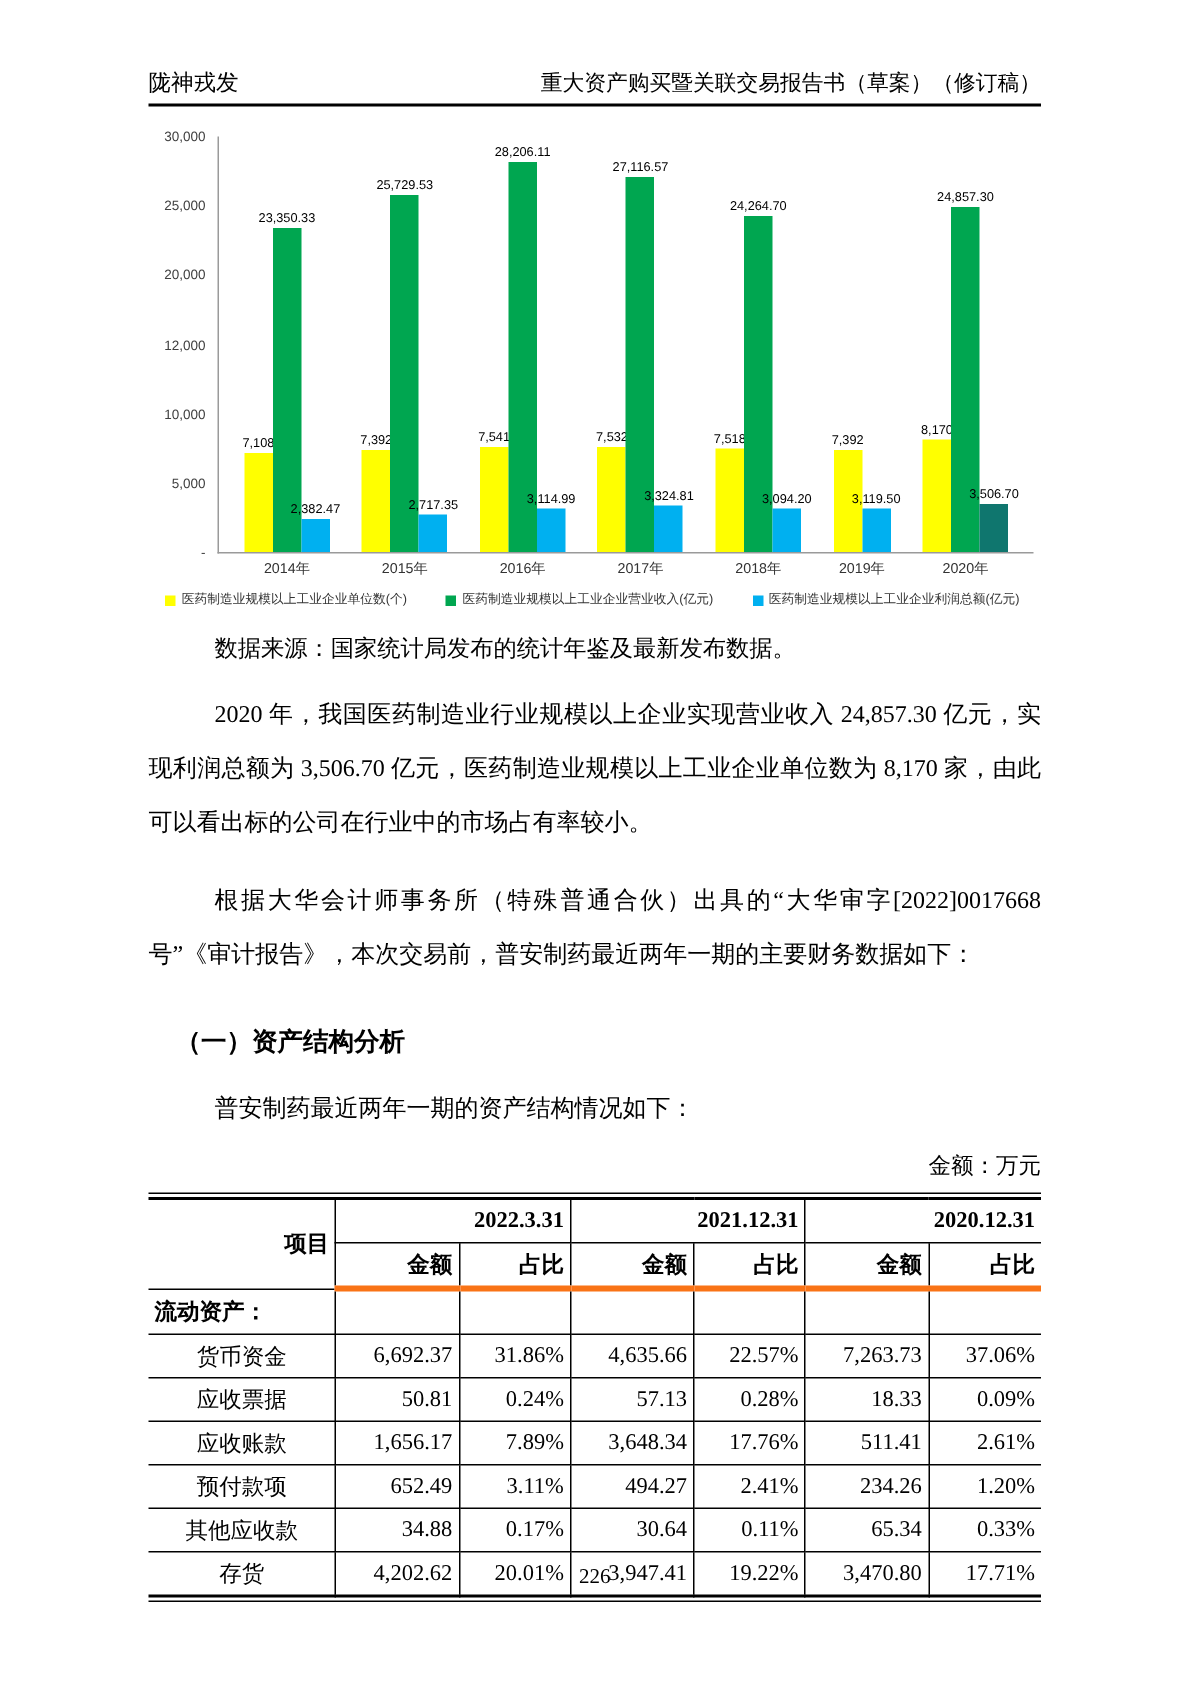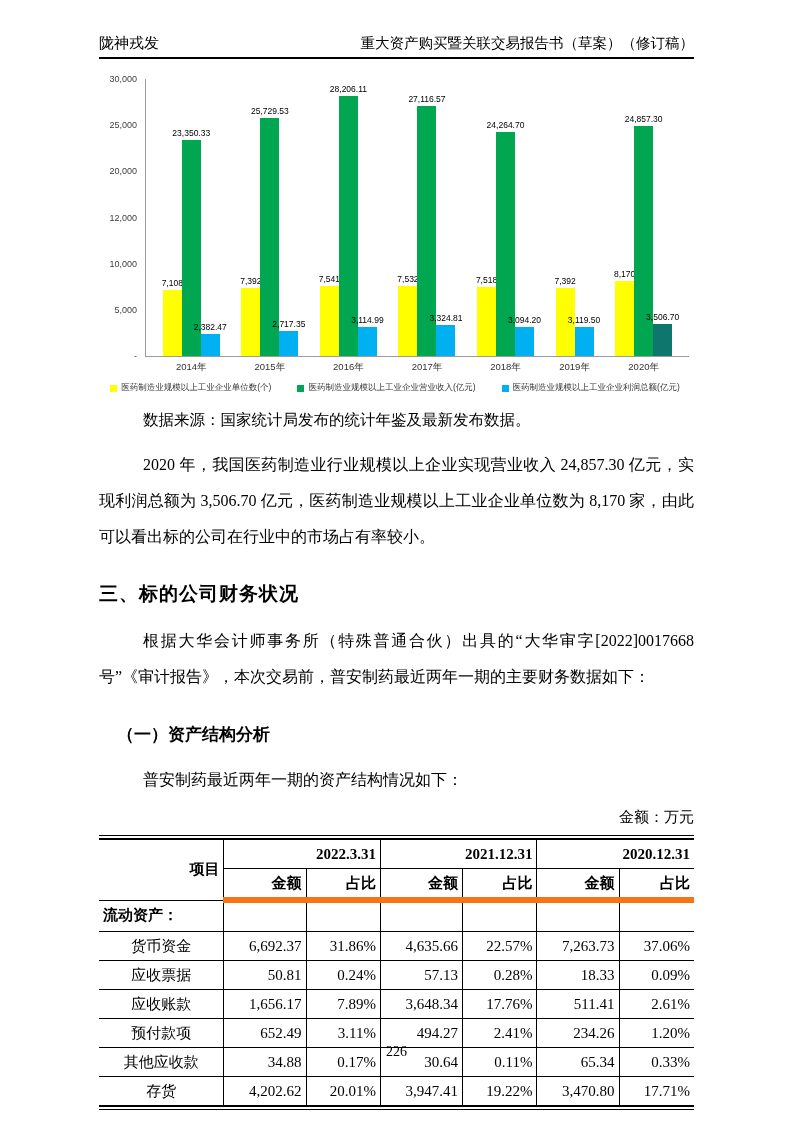--- a/index.html
+++ b/index.html
@@ -6,21 +6,21 @@
     margin: 0; padding: 0;
     width: 793px; height: 1122px;
     background: #ffffff;
     overflow: hidden;
     font-family: "Liberation Serif", serif;
     color: #000;
   }
   .page {
     box-sizing: border-box;
     width: 793px; height: 1122px;
-    padding: 34px 99px 0 99px;
+    padding: 46px 99px 0 99px;
     position: relative;
   }
   
   .doc-header {
     display: flex;
     justify-content: space-between;
     align-items: flex-end;
     border-bottom: 2px solid #000;
     padding-bottom: 4px;
     font-size: 15px;
@@ -168,21 +168,21 @@
   table.fin td, table.fin th {
     border: 1px solid #000;
     height: 26px;
     padding: 1px 4px;
     vertical-align: middle;
     overflow: hidden;
   }
   table.fin tr > *:first-child { border-left: none; }
   table.fin tr > *:last-child  { border-right: none; }
   table.fin thead th { font-weight: bold; text-align: right; }
-  table.fin thead tr.subhead th { border-bottom: 6px solid #f97316; }
+  table.fin thead tr.subhead th { border-bottom: 4px solid #f97316; }
   td.item-cell   { text-align: center; }
   td.group-cell  { font-weight: bold; text-align: left; padding-left: 6px; }
   td.num-cell    { text-align: right; padding-right: 6px; }
 
   
   .page-footer {
     position: absolute;
     bottom: 62px;
     left: 0;
     width: 100%;
@@ -308,21 +308,20 @@
           <span class="legend-swatch" style="background: rgb(0, 176, 240);"></span>
           <span>医药制造业规模以上工业企业利润总额(亿元)</span>
         </div>
       </div>
   </div>
 
   <div class="source-note">数据来源：国家统计局发布的统计年鉴及最新发布数据。</div>
 
   <div class="para">2020 年，我国医药制造业行业规模以上企业实现营业收入 24,857.30 亿元，实现利润总额为 3,506.70 亿元，医药制造业规模以上工业企业单位数为 8,170 家，由此可以看出标的公司在行业中的市场占有率较小。</div>
 
-  <div class="h2">三、标的公司财务状况</div>
   <div class="para">根据大华会计师事务所（特殊普通合伙）出具的“大华审字[2022]0017668 号”《审计报告》，本次交易前，普安制药最近两年一期的主要财务数据如下：</div>
 
   <div class="h3">（一）资产结构分析</div>
   <div class="para">普安制药最近两年一期的资产结构情况如下：</div>
   <div class="unit-line">金额：万元</div>
 
   <div class="fin-table-wrap">
     <table class="fin">
       <colgroup>
         <col style="width:21%">

